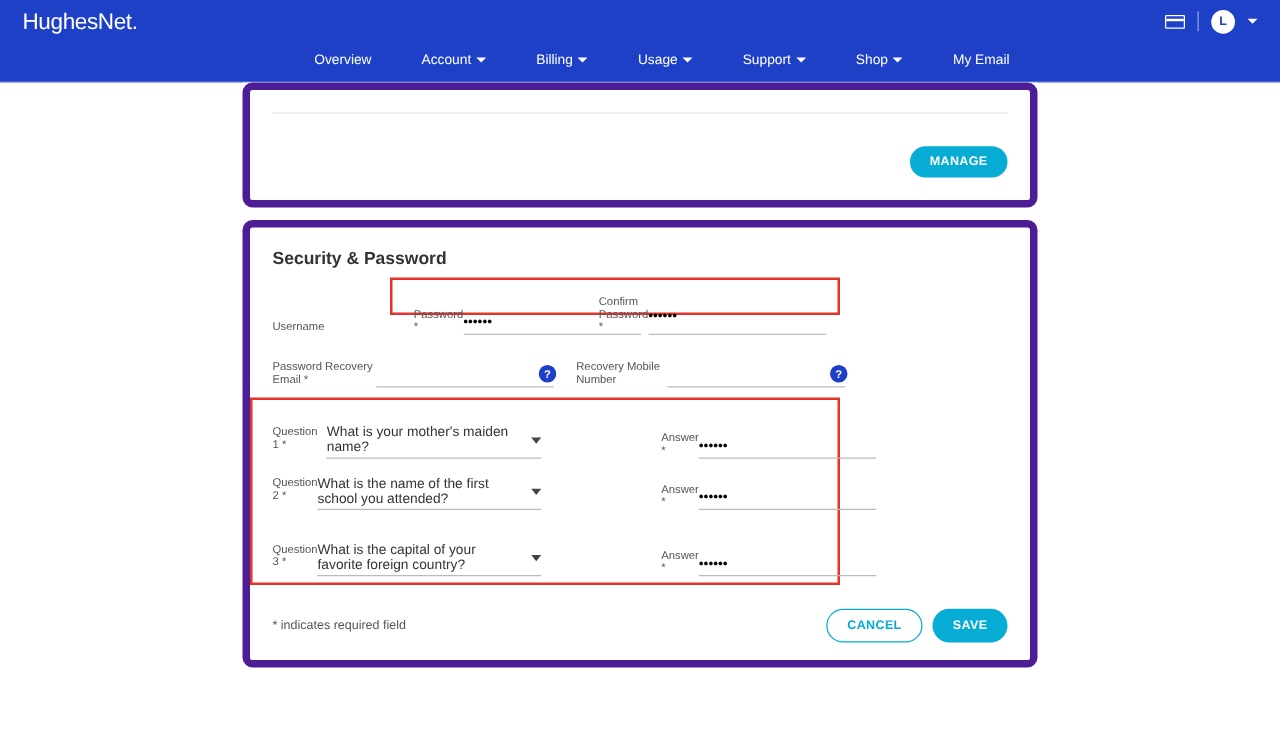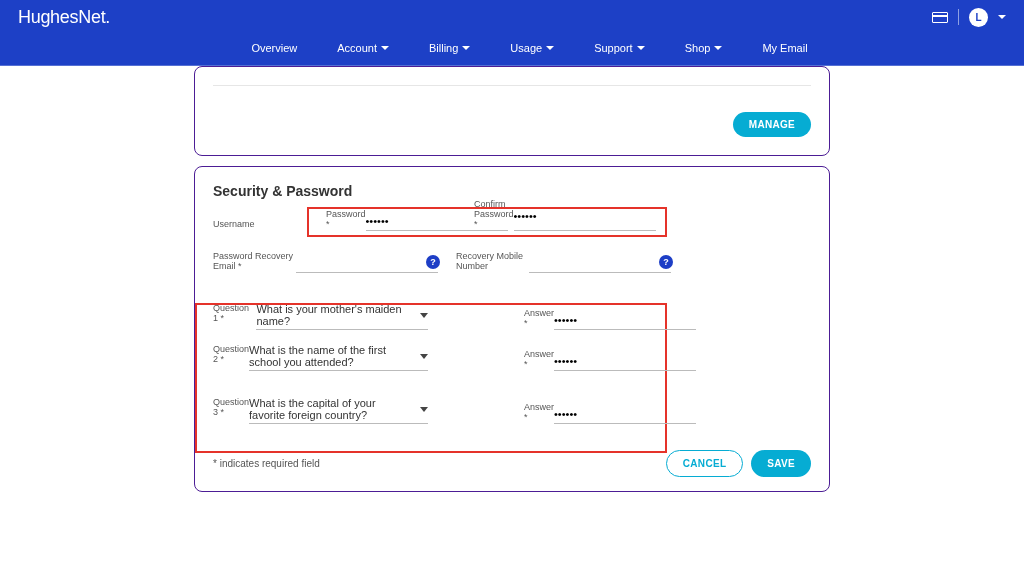--- a/index.html
+++ b/index.html
@@ -10,28 +10,28 @@
   .header-right { display: flex; align-items: center; gap: 10px; }
   .card-icon { width: 16px; height: 11px; border: 1.5px solid #fff; border-radius: 1px; position: relative; }
   .card-icon::after { content: ""; position: absolute; left: 0; right: 0; top: 2px; height: 2px; background: #fff; }
   .divider-v { width: 1px; height: 16px; background: rgba(255,255,255,0.5); }
   .avatar { width: 19px; height: 19px; border-radius: 50%; background: #fff; color: #1d40c6; font-size: 10px; font-weight: bold; display: flex; align-items: center; justify-content: center; }
   .chevron-down { width: 0; height: 0; border-left: 4px solid transparent; border-right: 4px solid transparent; border-top: 4px solid #fff; }
   .nav { display: flex; justify-content: center; gap: 40px; padding-top: 12px; border-bottom: 1px solid rgba(255,255,255,0.25); padding-bottom: 11px; padding-left: 35px; }
   .nav-item { color: #fff; font-size: 11px; display: flex; align-items: center; gap: 4px; cursor: pointer; }
   .main { width: 100%; display: flex; justify-content: center; padding-top: 0; }
   .container { width: 636px; background: #fff; }
-  .card { border: 1px solid #4c1d95; border-radius: 8px; background: #fff; margin-bottom: 10px; }
+  .card { border: 6px solid #4c1d95; border-radius: 8px; background: #fff; margin-bottom: 10px; }
   .card-top { padding: 18px 18px 18px 18px; position: relative; }
   .card-top .hr { border-top: 1px solid #e6e6e6; margin-bottom: 26px; }
   .btn-action { padding: 7px 16px; border-radius: 14px; border: none; font-size: 10px; font-weight: bold; cursor: pointer; letter-spacing: 0.3px; }
   .btn-teal { background: #06acd3; color: #fff; float: right; }
   .card-top::after { content:""; display:block; clear:both; }
   .card-body { padding: 16px 18px 14px 18px; position: relative; }
-  .section-title { font-size: 14px; font-weight: 600; color: #333; }
+  .section-title { font-size: 14px; font-weight: 600; color: #333; margin-bottom: 22px; }
   .fields-row { display: flex; gap: 18px; margin-bottom: 20px; align-items: flex-end; position:relative; }
   .field { display: flex; flex-direction: row; position: relative; }
   .field-label { font-size: 9px; color: #555; margin-bottom: 2px; }
   .field-input { border: none; border-bottom: 1px solid #bbb; background: transparent; font-size: 11px; padding: 4px 0 2px 0; outline: none; }
   .field-static { font-size: 11px; padding: 4px 0 2px 0; color: #333; }
   .help-icon { width: 14px; height: 14px; border-radius: 50%; background: #1d3ec6; color: #fff; font-size: 9px; display:flex; align-items:center; justify-content:center; position:absolute; right: -2px; bottom: 4px; font-weight:bold; }
   .q-select { font-size: 11px; color: #333; padding-bottom: 2px; border-bottom: 1px solid #bbb; display:flex; justify-content:space-between; align-items:center; }
   .tri { width:0; height:0; border-left:4px solid transparent; border-right:4px solid transparent; border-top:5px solid #444; margin-left: 6px; }
   .red-box { position: absolute; border: 2px solid #e5332a; pointer-events: none; }
   .footer-row { display: flex; justify-content: space-between; align-items: center; }

